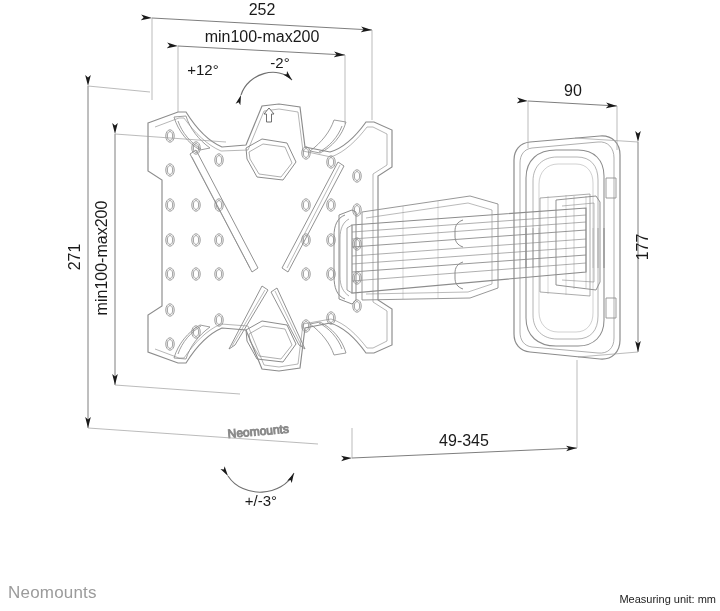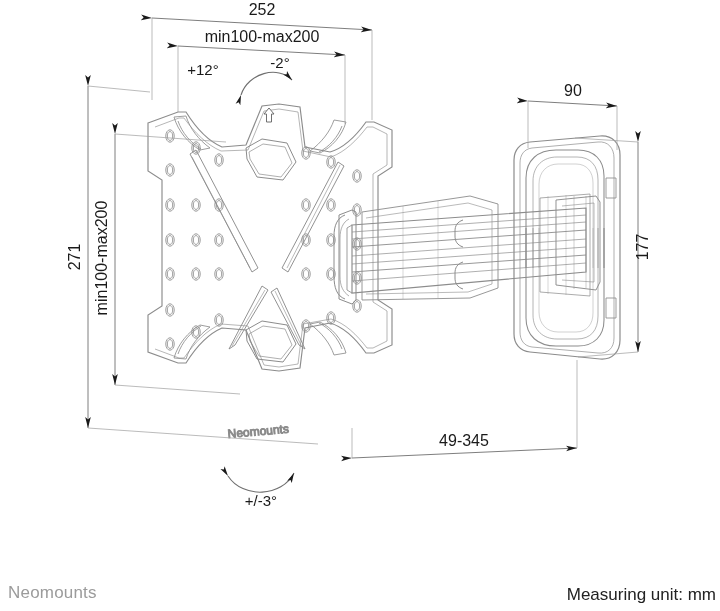--- a/index.html
+++ b/index.html
@@ -22,21 +22,21 @@
     font-family: "Liberation Sans", sans-serif;
     font-size: 17px;
     color: #9b9b9b;
     letter-spacing: 0.2px;
     white-space: nowrap;
   }
   .footer-right {
     position: absolute;
     right: 4px; bottom: 6px;
     font-family: "Liberation Sans", sans-serif;
-    font-size: 17px;
+    font-size: 11px;
     color: #222222;
     white-space: nowrap;
   }
   text { font-family: "Liberation Sans", sans-serif; }
 </style>
 </head>
 <body>
 
 <div id="root">
 

